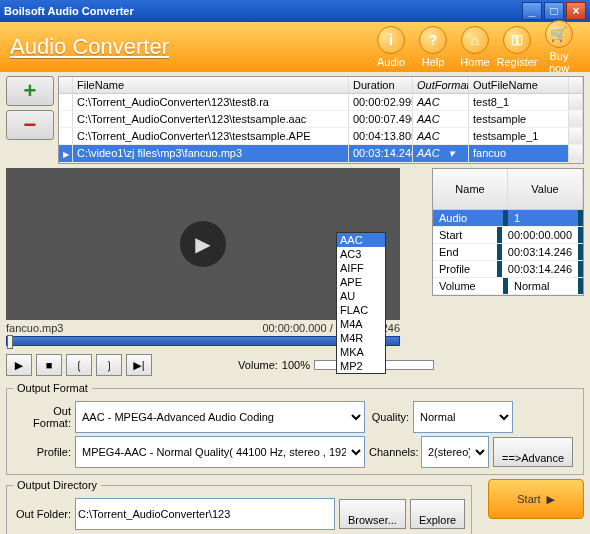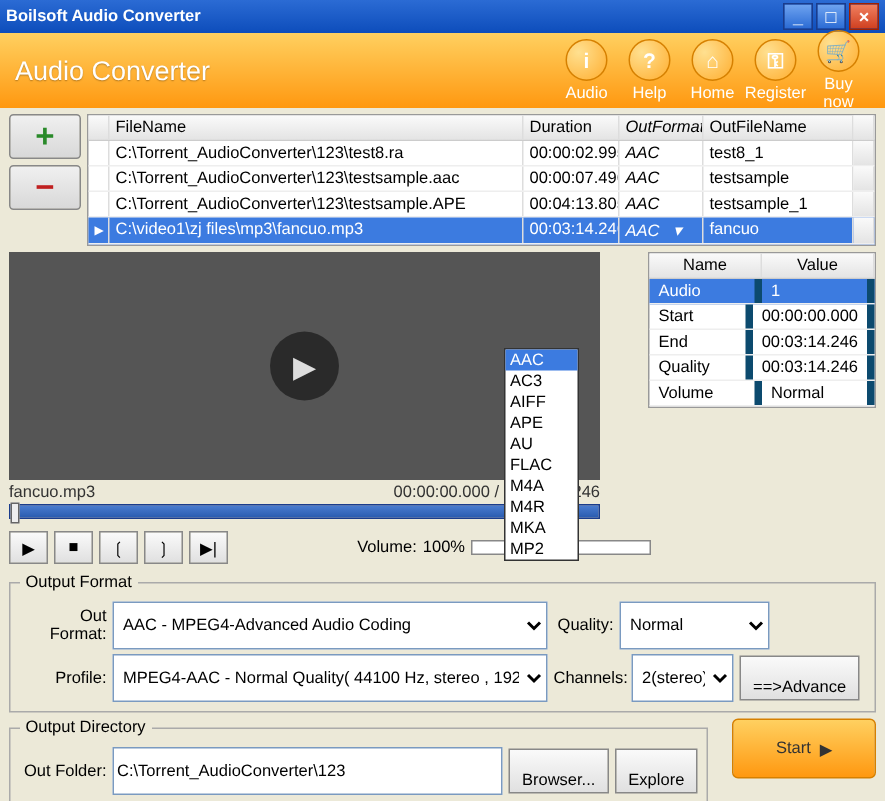--- a/index.html
+++ b/index.html
@@ -2,42 +2,42 @@
 <html><head>
 <meta charset="utf-8">
 <style>
 * { box-sizing: border-box; margin: 0; padding: 0; font-family: Tahoma, sans-serif; font-size: 11px; }
 body { width: 590px; height: 534px; background: #ece9d8; overflow: hidden; }
 .titlebar { height: 22px; background: linear-gradient(#2b6bd4,#0d4dbb); display: flex; align-items: center; padding: 0 4px; color: #fff; }
 .titlebar .title { flex: 1; font-weight: bold; }
 .titlebar .winbtn { width: 20px; height: 18px; margin-left: 2px; background: linear-gradient(#6ea3f0,#2b6bd4); border: 1px solid #1a3c8c; display: flex; align-items: center; justify-content: center; font-size: 12px; font-weight: bold; }
 .titlebar .winbtn.close { background: linear-gradient(#f08060,#d04020); border-color: #a02000; }
 .header { height: 50px; background: linear-gradient(#ffd060,#ff9810); display: flex; align-items: center; padding: 0 10px; color: #fff; }
-.header-title { font-size: 18px; font-weight: normal; flex: 1; text-shadow: 0 1px 1px rgba(0,0,0,0.3); }
+.header-title { font-size: 22px; font-weight: normal; flex: 1; text-shadow: 0 1px 1px rgba(0,0,0,0.3); text-decoration: underline; }
 .header-btn { width: 42px; text-align: center; color: #fff; font-size: 10px; }
 .header-btn .circle { width: 28px; height: 28px; border-radius: 50%; background: radial-gradient(circle at 30% 30%, #ffe090, #ffae30); margin: 0 auto 2px; display: flex; align-items: center; justify-content: center; font-size: 14px; font-weight: bold; color: #fff; border: 1px solid #d68000; }
 .content { padding: 4px 6px; }
 .top-row { display: flex; gap: 4px; }
 .addremove { display: flex; flex-direction: column; gap: 4px; }
 .sqbtn { width: 48px; height: 30px; background: linear-gradient(#f0f0f0,#d8d8d8); border: 1px solid #888; border-radius: 3px; display: flex; align-items: center; justify-content: center; font-size: 22px; font-weight: bold; }
 .sqbtn.add { color: #2a8a2a; }
 .sqbtn.rem { color: #c02020; }
 .filelist { flex: 1; border: 1px solid #999; background: #fff; position: relative; }
 .fl-head { display: flex; background: linear-gradient(#fafafa,#e4e4e4); border-bottom: 1px solid #ccc; }
 .fl-head div, .fl-row div { padding: 2px 4px; overflow: hidden; white-space: nowrap; border-right: 1px solid #ddd; }
 .col-b { width: 14px; } .col-fn { flex: 1; } .col-d { width: 64px; text-align: left; } .col-of { width: 56px; font-style: italic; } .col-ofn { width: 100px; } .col-sb { width: 14px; background: linear-gradient(#fafafa,#e4e4e4); }
 .fl-row { display: flex; border-bottom: 1px solid #eee; }
 .fl-row.sel { background: #3c7be0; color: #fff; }
 .fl-row.sel .col-b::before { content: "▶"; font-size: 8px; }
 .dropdown { position: absolute; top: 64px; left: 330px; width: 50px; background: #fff; border: 1px solid #333; z-index: 10; }
 .dropdown div { padding: 1px 3px; }
 .dropdown div.sel { background: #3c7be0; color: #fff; }
 .propgrid { position: absolute; top: 0; right: 0; width: 152px; border: 1px solid #999; background: #fff; }
 .propgrid .pg-head { display: flex; background: linear-gradient(#fafafa,#e4e4e4); border-bottom: 1px solid #ccc; }
-.propgrid .pg-head div { flex: 1; padding: 2px 4px; text-align: center; border-right: 1px solid #ddd; }
+.propgrid .pg-head div { flex: 1; padding: 14px 4px; text-align: center; border-right: 1px solid #ddd; }
 .propgrid .pg-row { display: flex; border-bottom: 1px solid #eee; }
 .propgrid .pg-row div { flex: 1; padding: 2px 6px; border-right: 5px solid #0c4a6e; }
 .propgrid .pg-row.sel { background: #3c7be0; color: #fff; }
 .preview-wrap { position: relative; margin-top: 4px; height: 180px; }
 .preview { width: 394px; height: 152px; background: #555; display: flex; align-items: center; justify-content: center; }
 .playcircle { width: 46px; height: 46px; border-radius: 50%; background: rgba(0,0,0,0.5); display: flex; align-items: center; justify-content: center; color: #ddd; font-size: 20px; }
 .preview-info { width: 394px; display: flex; justify-content: space-between; padding: 2px 0; color: #333; }
 .slider { width: 394px; height: 10px; background: linear-gradient(#4a7cd0,#2a5cb0); border: 1px solid #1a3c8c; position: relative; }
 .slider .thumb { position: absolute; left: 0; top: -2px; width: 6px; height: 14px; background: #eee; border: 1px solid #666; }
 .controls { display: flex; gap: 4px; margin-top: 6px; align-items: center; }
@@ -147,21 +147,21 @@
         </div>
       <div class="pg-row">
           <div>Start</div>
           <div>00:00:00.000</div>
         </div>
       <div class="pg-row">
           <div>End</div>
           <div>00:03:14.246</div>
         </div>
       <div class="pg-row">
-          <div>Quality</div>
+          <div>Profile</div>
           <div>00:03:14.246</div>
         </div>
       <div class="pg-row">
           <div>Volume</div>
           <div>Normal</div>
         </div>
     </div>
     <div class="preview">
       <div class="playcircle">▶</div>
     </div>

